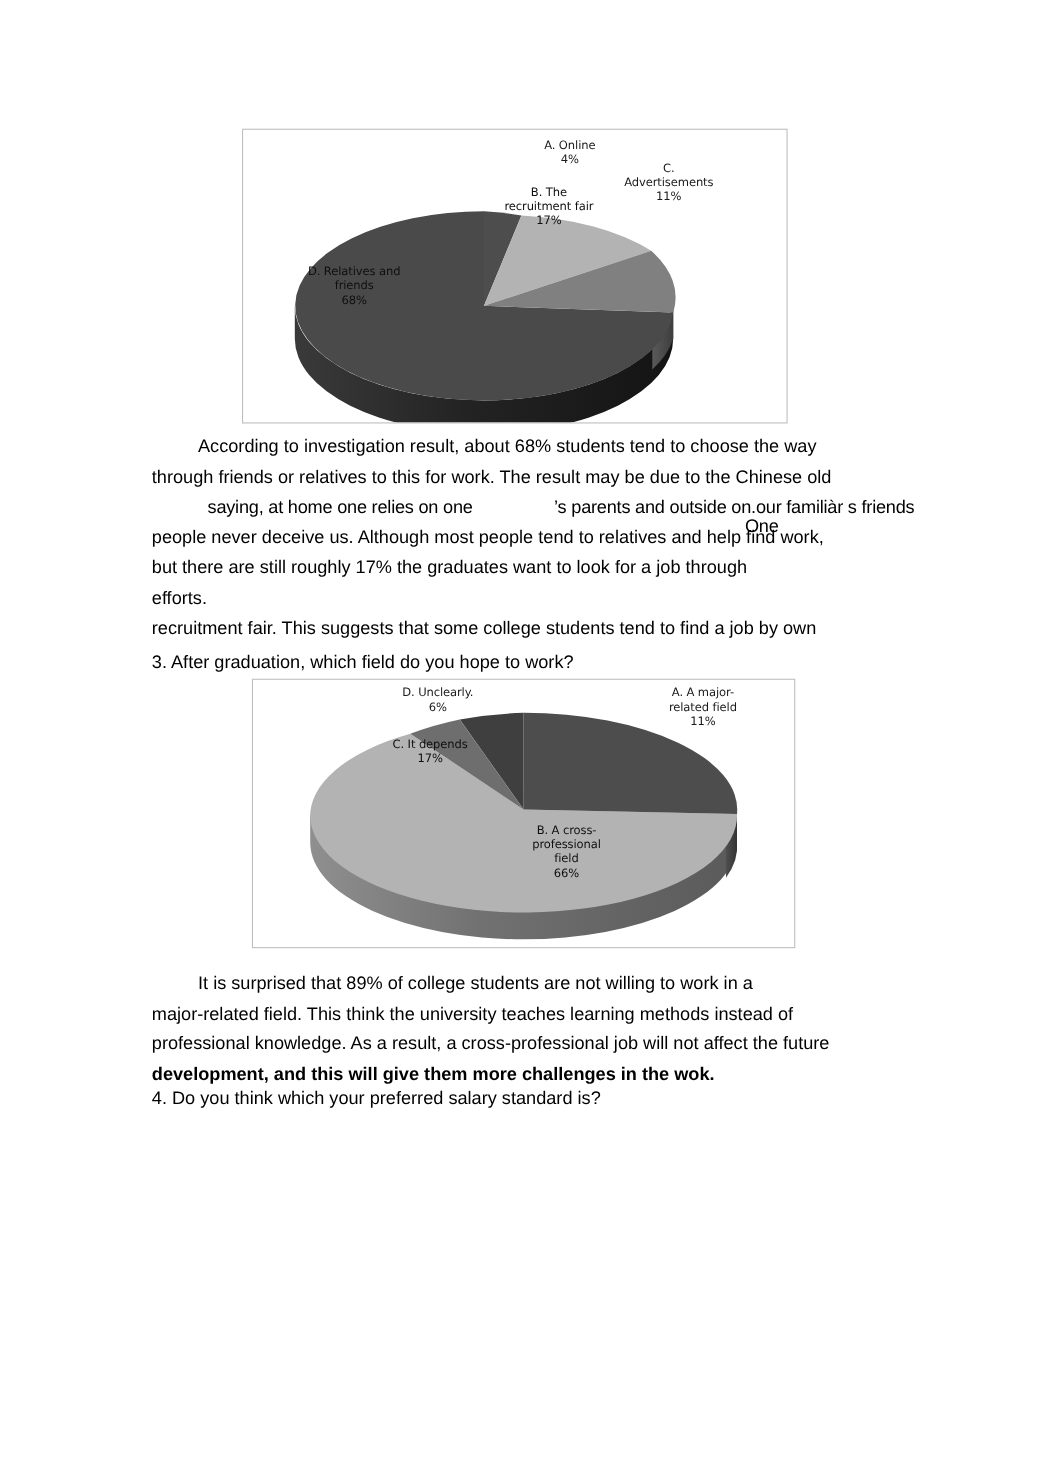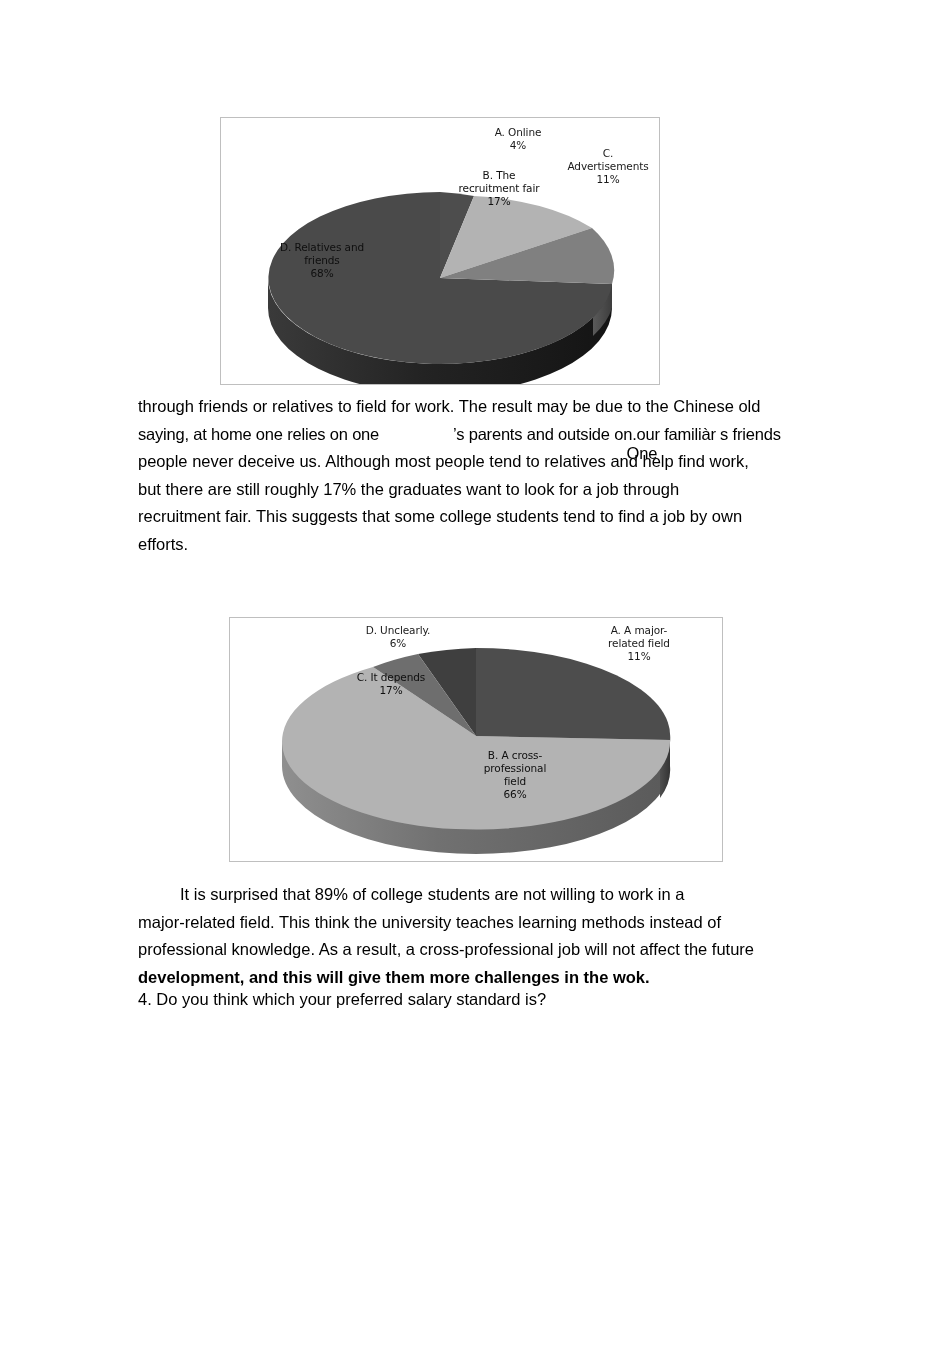--- a/index.html
+++ b/index.html
@@ -24,21 +24,21 @@
     background: #ffffff;
   }
 
   
   .chart-frame {
     position: absolute;
     box-sizing: border-box;
     border: 1px solid #bfbfbf;
     background: #ffffff;
   }
-  #chart1-frame { left: 220px; top: 117px; width: 440px; height: 268px; }
+  #chart1-frame { left: 220px; top: 117px; width: 496px; height: 268px; }
   #chart2-frame { left: 229px; top: 617px; width: 494px; height: 245px; }
 
   .chart-stage {
     position: absolute;
     left: 0; top: 0; right: 0; bottom: 0;
     overflow: hidden;
   }
 
   .pie-svg { position: absolute; left: 0; top: 0; }
 
@@ -83,21 +83,21 @@
 
   .indent { display: inline-block; width: 42px; }
   .gap-apos { display: inline-block; width: 74px; }
   .overlap-wrap { position: relative; display: inline-block; }
   .overlap-wrap .over {
     position: absolute;
     left: -10px;
     top: 0;
     white-space: nowrap;
   }
-  .tight { letter-spacing: -0.2px; }
+  .tight { letter-spacing: -0.2px; text-align: center; }
 </style>
 </head>
 <body>
 
 <div class="page">
 
   <div class="chart-frame" id="chart1-frame">
     <div class="chart-stage">
       <svg class="pie-svg" width="438" height="266" viewBox="0 0 438 266">
         <defs>
@@ -133,28 +133,30 @@
       <div class="pie-label" style="left:334px; top:29px; width:106px;">C.
 Advertisements
 11%</div>
       <div class="pie-label on-dark" style="left:36px; top:123px; width:130px;">D. Relatives and
 friends
 68%</div>
     </div>
   </div>
 
   <div class="para" id="para1">
-    <div><span>through friends or relatives to field for work. The result may be due to the Chinese old</span></div>
+    <div><span class="indent"></span><span>According to investigation result, about 68% students tend to choose the way</span></div>
+    <div><span>through friends or relatives to this for work. The result may be due to the Chinese old</span></div>
     <div class="tight"><span>saying, at home one relies on one</span><span class="gap-apos"></span><span>’</span><span>s parents and outside on.</span><span class="overlap-wrap"><span class="over">One</span></span><span>our familiàr s friends</span></div>
     <div><span>people never deceive us. Although most people tend to relatives and help find work,</span></div>
     <div><span>but there are still roughly 17% the graduates want to look for a job through</span></div>
+    <div><span>efforts.</span></div>
     <div><span>recruitment fair. This suggests that some college students tend to find a job by own</span></div>
-    <div><span>efforts.</span></div>
-  </div>
-
+  </div>
+
+  <div class="qline" id="q3">3. After graduation, which field do you hope to work?</div>
 
   <div class="chart-frame" id="chart2-frame">
     <div class="chart-stage">
       <svg class="pie-svg" width="492" height="243" viewBox="0 0 492 243">
         <defs>
           <linearGradient id="c2-sideB" x1="0" y1="0" x2="1" y2="0">
             <stop offset="0%" stop-color="#8f8f8f"></stop>
             <stop offset="40%" stop-color="#717171"></stop>
             <stop offset="100%" stop-color="#5a5a5a"></stop>
           </linearGradient>

